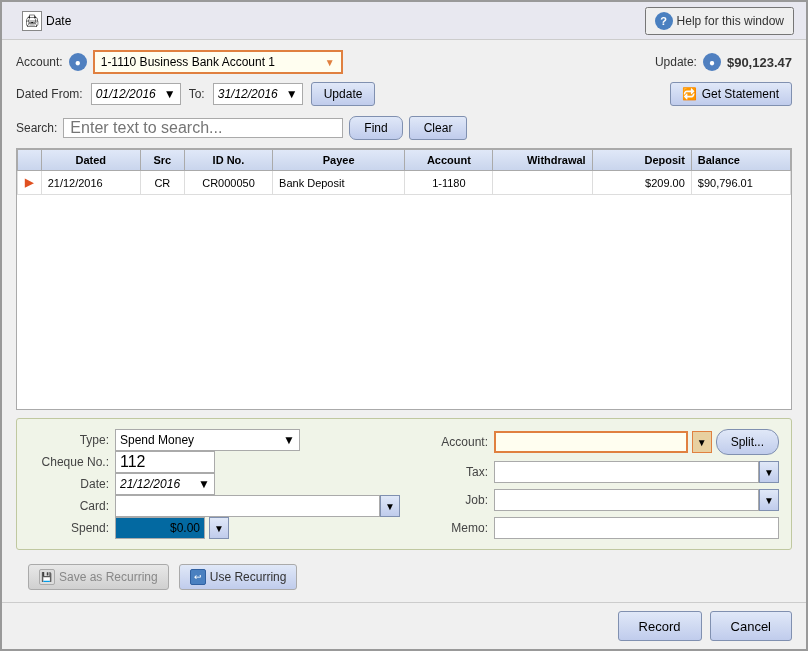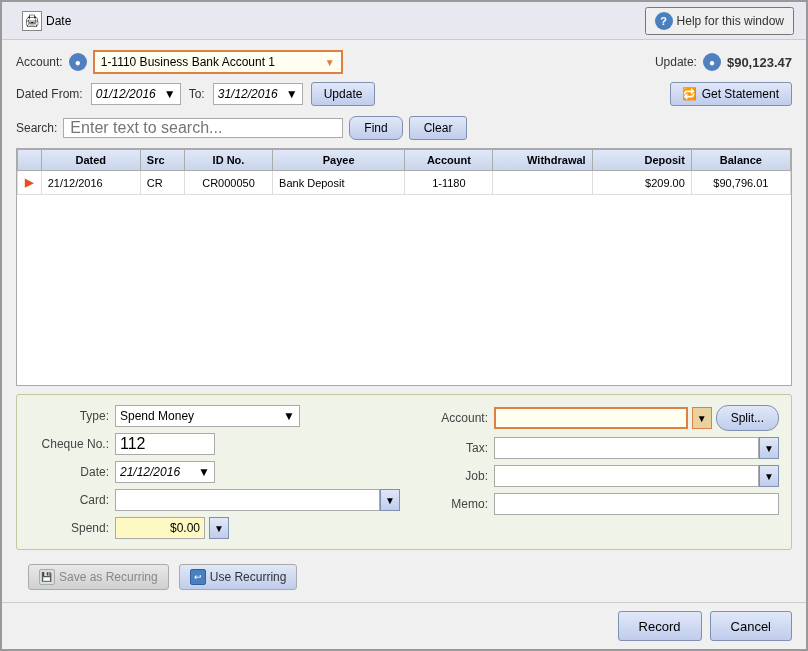--- a/index.html
+++ b/index.html
@@ -44,41 +44,41 @@
 
     .table-container { flex: 1; border: 1px solid #aaa; background: white; overflow: auto; min-height: 0; }
     table { width: 100%; border-collapse: collapse; }
     thead tr { background: linear-gradient(to bottom, #e0e8f8, #c8d4ec); }
     thead th { padding: 4px 6px; border: 1px solid #aaa; font-size: 11px; font-weight: 600; text-align: center; white-space: nowrap; }
     tbody tr { height: 24px; }
     tbody tr:nth-child(even) { background: #f0f4fc; }
     tbody td { padding: 2px 6px; border: 1px solid #ddd; font-size: 11px; }
     .row-arrow { color: #e05020; font-weight: bold; text-align: center; }
     .col-date { width: 90px; }
-    .col-src { width: 40px; text-align: left; margin-left: 23px; }
+    .col-src { width: 40px; text-align: center; margin-left: 23px; }
     .col-id { width: 80px; text-align: center; }
     .col-payee { width: 120px; }
     .col-account { width: 80px; text-align: center; }
     .col-withdrawal { width: 90px; text-align: right; }
     .col-deposit { width: 90px; text-align: right; }
-    .col-balance { width: 90px; text-align: center; }
+    .col-balance { width: 90px; text-align: left; }
 
     .bottom-panel { background: #f0f4e8; border: 1px solid #c0c8a0; border-radius: 3px; padding: 10px 12px; }
     .bottom-grid { display: grid; grid-template-columns: 1fr 1fr; gap: 8px; }
-    .left-col { display: flex; flex-direction: column; gap: 6px; }
+    .left-col { display: flex; flex-direction: column; }
     .right-col { display: flex; flex-direction: column; gap: 6px; }
     .form-row { display: flex; align-items: center; gap: 6px; }
     .form-label { width: 80px; text-align: right; font-size: 12px; color: #444; }
     .form-input { height: 22px; border: 1px solid #aaa; background: white; padding: 2px 4px; font-size: 16px; flex: 1; }
     .form-input-orange { height: 22px; border: 2px solid #e08040; background: #fffef0; padding: 2px 4px; font-size: 12px; flex: 1; }
     .dropdown-arrow-btn { width: 20px; height: 22px; background: linear-gradient(to bottom, #e0e8f8, #c0ccec); border: 1px solid #8090b0; display: flex; align-items: center; justify-content: center; cursor: pointer; font-size: 10px; }
     .type-select { width: 185px; height: 22px; border: 1px solid #aaa; background: white; padding: 2px 4px; font-size: 12px; display: flex; align-items: center; justify-content: space-between; }
     .split-btn { height: 26px; padding: 2px 14px; background: linear-gradient(to bottom, #e0e8f8, #c0ccec); border: 1px solid #8090b0; border-radius: 12px; cursor: pointer; font-size: 12px; white-space: nowrap; }
     .amount-row { display: flex; align-items: center; gap: 4px; }
-    .amount-input { width: 90px; height: 22px; border: 1px solid #aaa; background: #fef9c3; padding: 2px 4px; font-size: 12px; text-align: right; }
+    .amount-input { width: 90px; height: 22px; border: 1px solid #aaa; background: #0369a1; padding: 2px 4px; font-size: 12px; text-align: right; }
 
     .recurring-bar { display: flex; align-items: center; gap: 10px; padding: 6px 12px 2px; }
     .recurring-btn { height: 26px; padding: 2px 10px; background: linear-gradient(to bottom, #e8e8e8, #d0d0d0); border: 1px solid #aaa; border-radius: 3px; cursor: pointer; font-size: 12px; display: flex; align-items: center; gap: 4px; color: #888; }
     .recurring-btn.active { color: #333; background: linear-gradient(to bottom, #e0e8f8, #c0ccec); }
     .recur-icon { width: 16px; height: 16px; border: 1px solid #aaa; background: #ddd; border-radius: 2px; display: flex; align-items: center; justify-content: center; font-size: 9px; }
     .recur-icon-active { background: #4a80c0; border-color: #3060a0; color: white; }
 
     .footer { display: flex; justify-content: flex-end; align-items: center; gap: 8px; padding: 8px 14px; border-top: 1px solid #ccc; background: #f0f0f0; }
     .btn-record { height: 30px; padding: 4px 20px; background: linear-gradient(to bottom, #e0e8f8, #c0ccec); border: 1px solid #8090b0; border-radius: 3px; cursor: pointer; font-size: 13px; font-weight: 500; }
     .btn-cancel { height: 30px; padding: 4px 20px; background: linear-gradient(to bottom, #e0e8f8, #c0ccec); border: 1px solid #8090b0; border-radius: 3px; cursor: pointer; font-size: 13px; }

